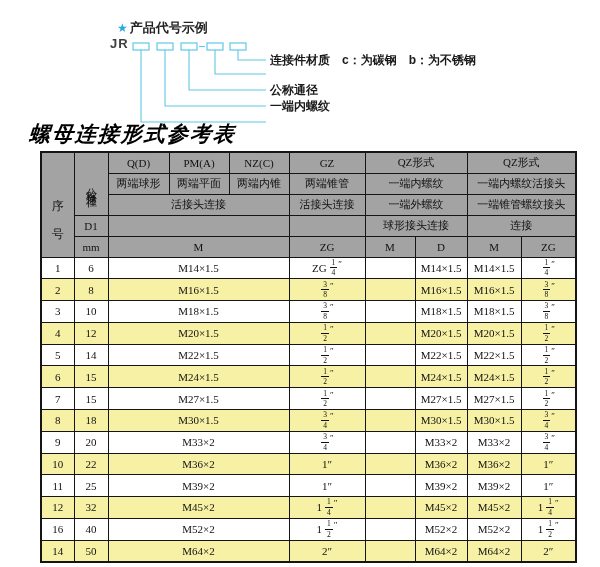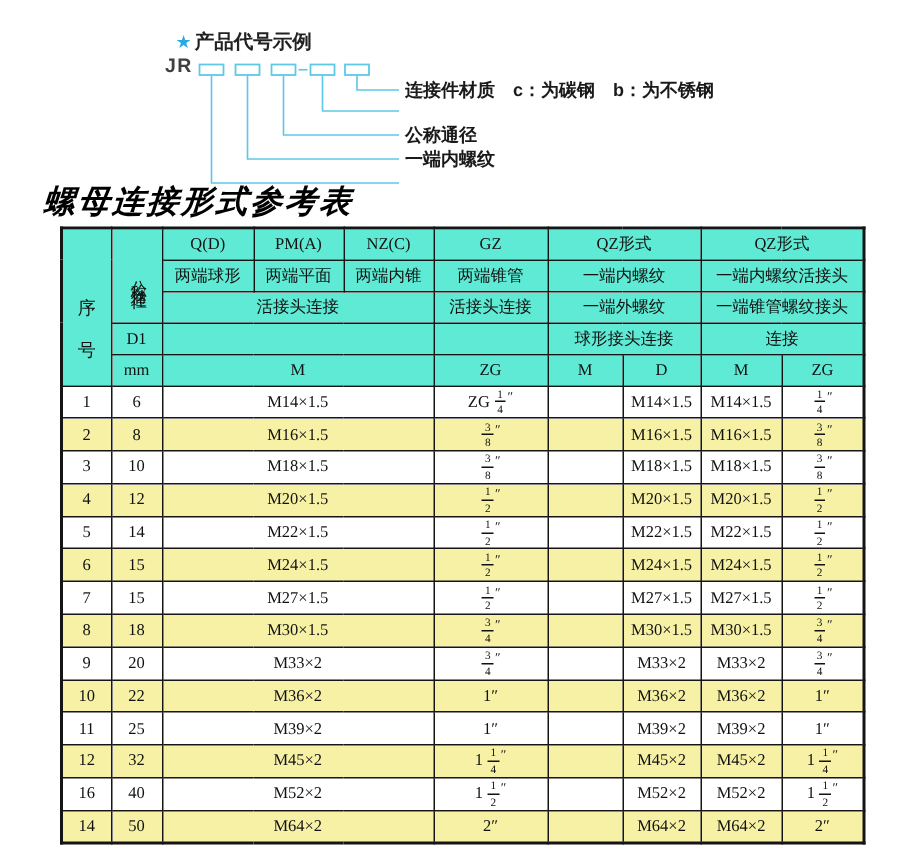--- a/index.html
+++ b/index.html
@@ -42,21 +42,21 @@
     position:absolute; left:40px; top:151px;
     width:535px; height:412px;
     border-collapse:collapse; table-layout:fixed;
     text-align:center; font-size:11px;
     border:2px solid #151515;
   }
   .ref th, .ref td {
     border:1px solid #151515; padding:0 1px;
     font-weight:normal; vertical-align:middle; overflow:hidden;
   }
-  .ref thead th { background:#5eead4; height:21px; }
+  .ref thead th { background:#a3a3a3; height:21px; }
   .ref tbody td { background:#ffffff; height:21px; }
   .ref tbody tr:nth-child(even) td { background:#f6f1a4; }
   .v-text {
     writing-mode:vertical-rl; text-orientation:upright;
     display:inline-block; line-height:1;
   }
   .v-seq { letter-spacing:30px; margin-bottom:-30px; font-size:12px; }
   .v-dn  { letter-spacing:3px;  margin-bottom:-3px; font-size:11px; }
   
   .fr { display:inline-flex; flex-direction:column; vertical-align:middle;

